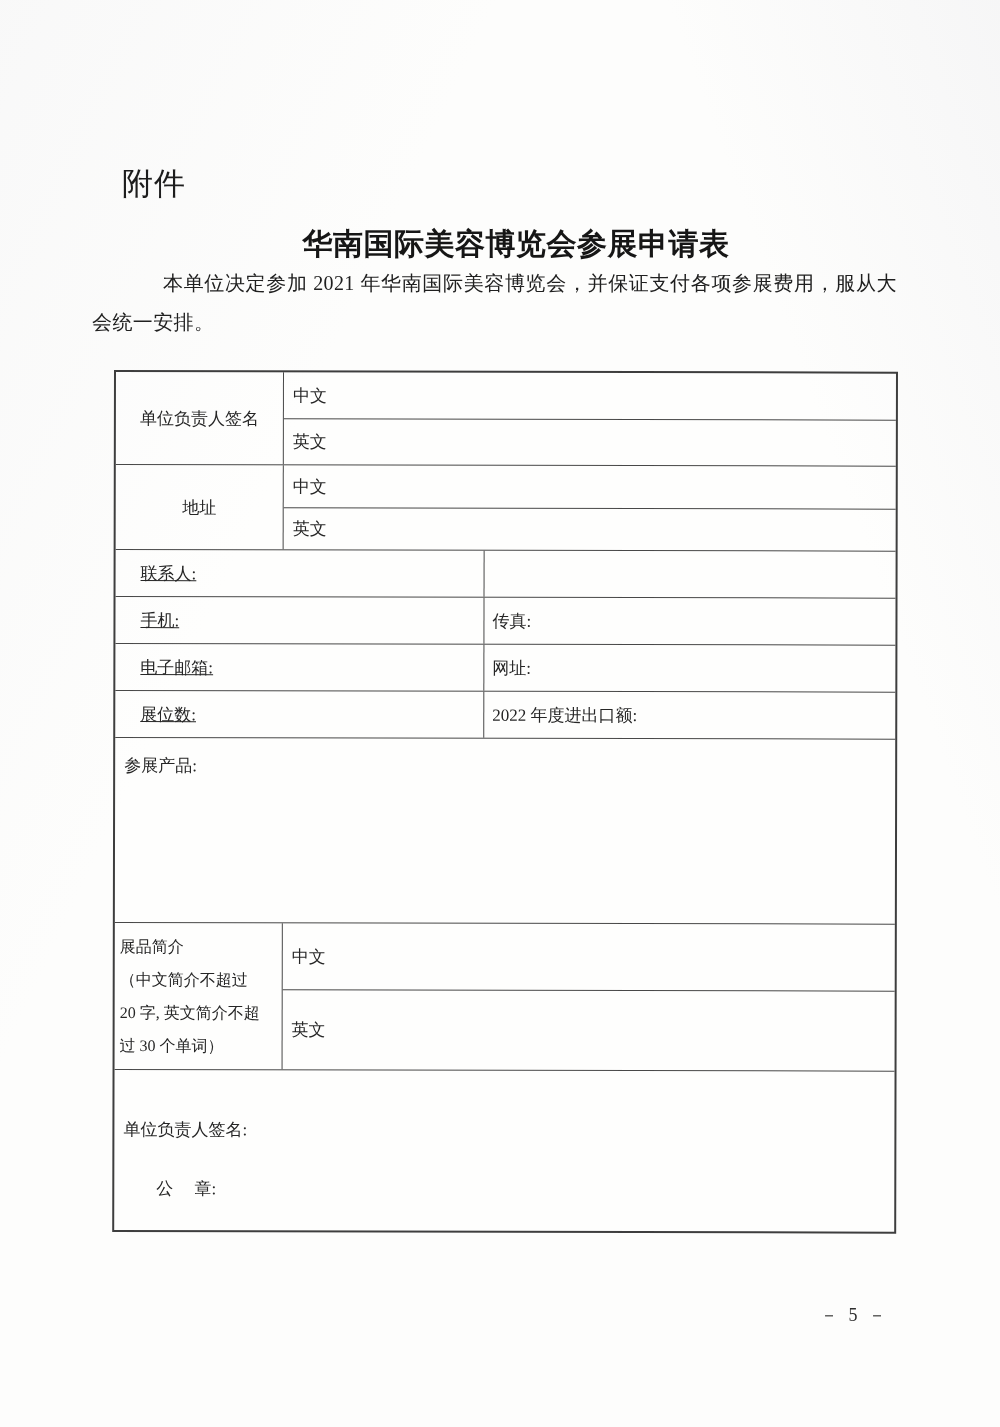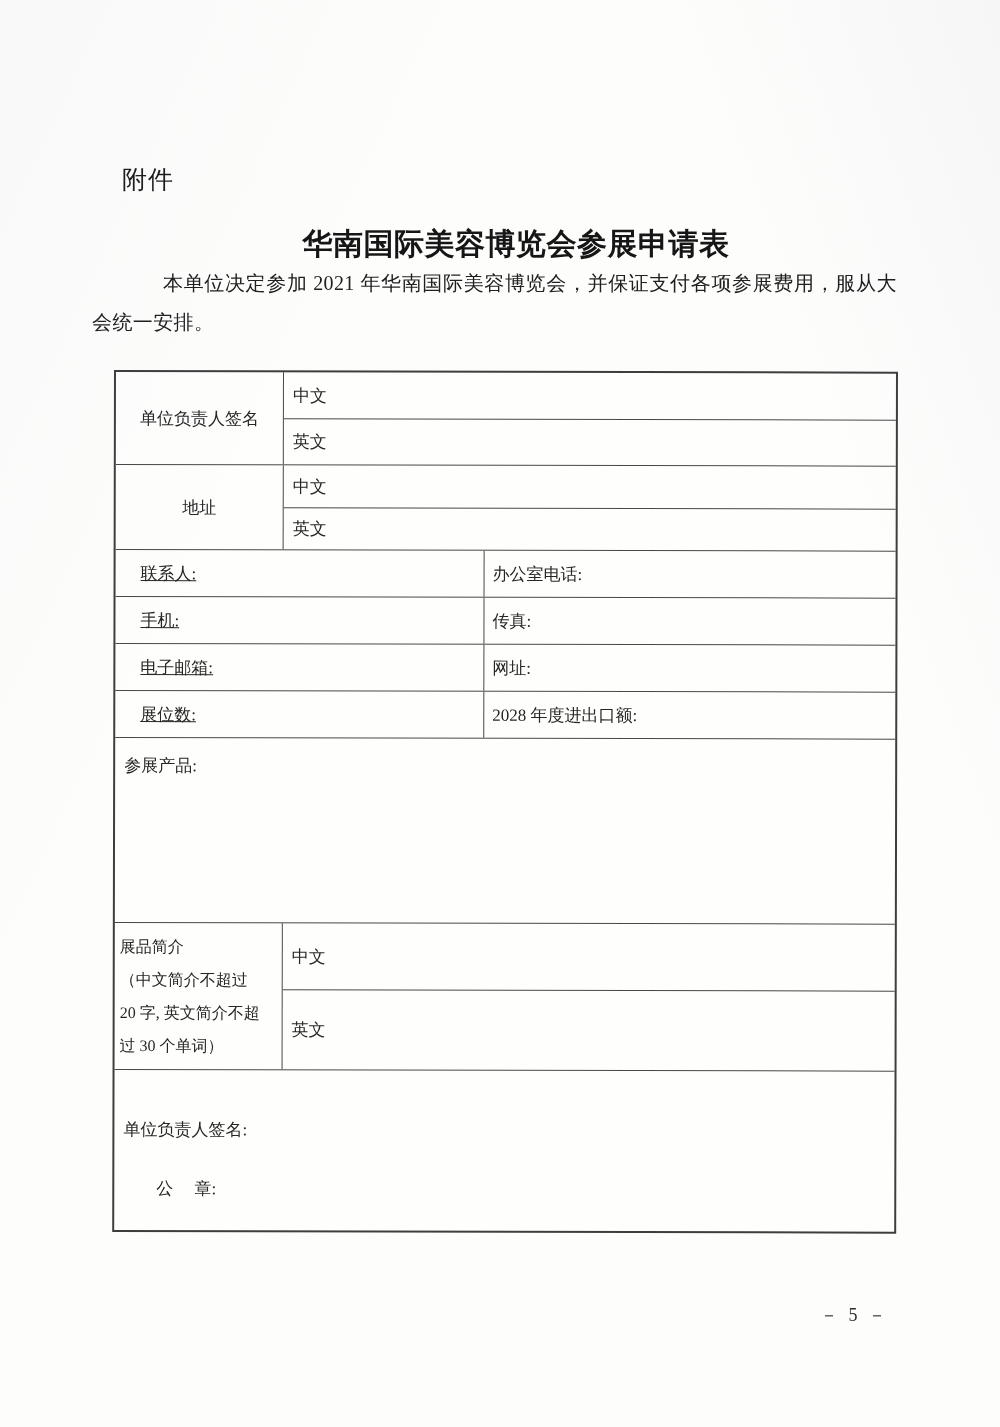--- a/index.html
+++ b/index.html
@@ -14,21 +14,21 @@
   .scan-texture{
     position:absolute;inset:0;
     background:
       linear-gradient(115deg, rgba(235,235,238,0.25) 0%, rgba(255,255,255,0) 30%),
       linear-gradient(250deg, rgba(230,230,234,0.30) 0%, rgba(255,255,255,0) 22%);
     pointer-events:none;
   }
   .attachment{
     position:absolute;left:122px;top:163px;
     font-family:"Liberation Sans","DejaVu Sans",sans-serif;
-    font-size:25px;color:#1d1d1d;letter-spacing:1px;
+    font-size:31px;color:#1d1d1d;letter-spacing:1px;
   }
   .title{
     position:absolute;left:0;top:208px;width:1000px;margin:16px;
     text-align:center;
     font-size:30px;font-weight:bold;color:#161616;letter-spacing:0.5px;
   }
   .intro{
     position:absolute;left:92px;top:264px;width:805px;margin:0;
     font-size:20px;line-height:39px;letter-spacing:0.4px;
     text-indent:71px;text-align:justify;color:#202020;
@@ -116,23 +116,20 @@
         <div class="subrow h42">
           <span>英文</span>
         </div>
       </div>
     </div>
 
     <div class="contact-row">
       <div class="contact-left">
         <span>联系人:</span>
       </div>
-      <div class="contact-right">
-        <span>办公室电话:</span>
-      </div>
     </div>
 
     <div class="contact-row">
       <div class="contact-left">
         <span>手机:</span>
       </div>
       <div class="contact-right">
         <span>传真:</span>
       </div>
     </div>
@@ -144,21 +141,21 @@
       <div class="contact-right">
         <span>网址:</span>
       </div>
     </div>
 
     <div class="contact-row">
       <div class="contact-left">
         <span>展位数:</span>
       </div>
       <div class="contact-right">
-        <span>2028 年度进出口额:</span>
+        <span>2022 年度进出口额:</span>
       </div>
     </div>
 
     <div class="products-cell">
       <span>参展产品:</span>
     </div>
 
     <div class="section">
       <div class="label-cell intro-label">展品简介
 （中文简介不超过

